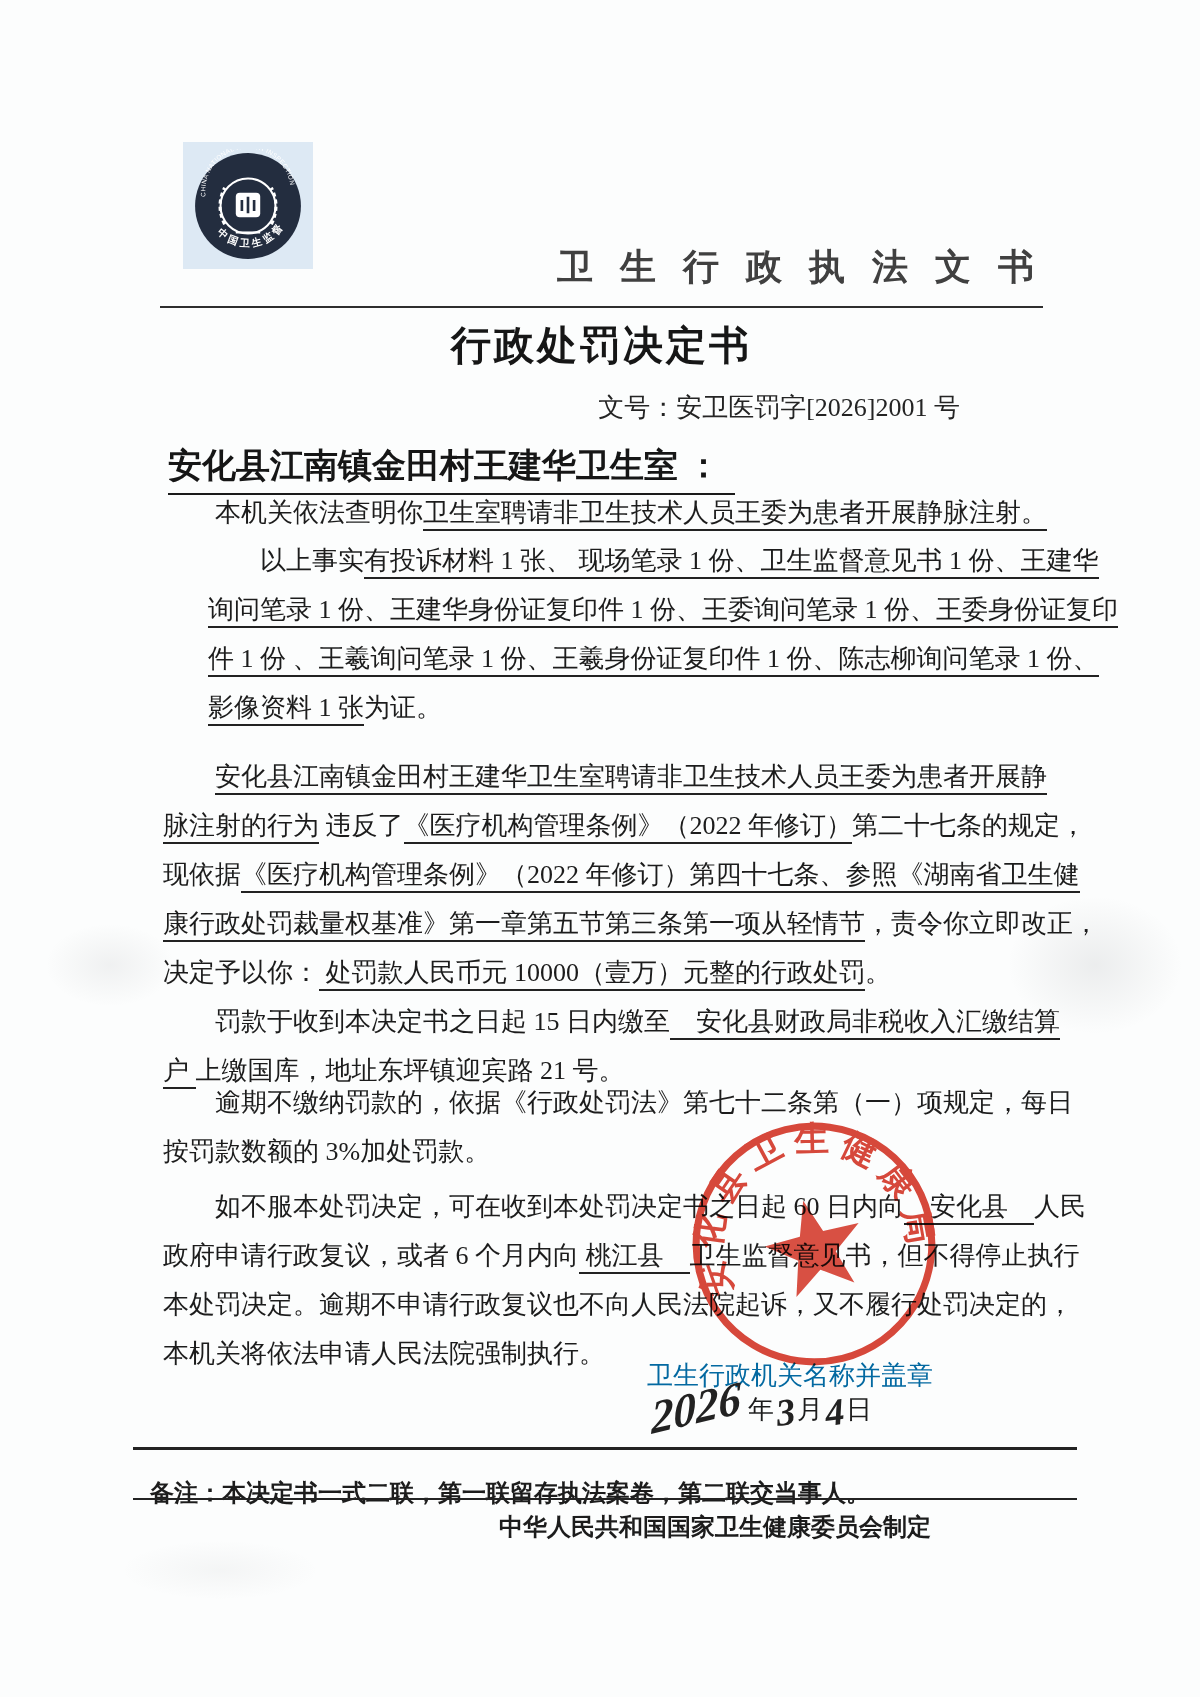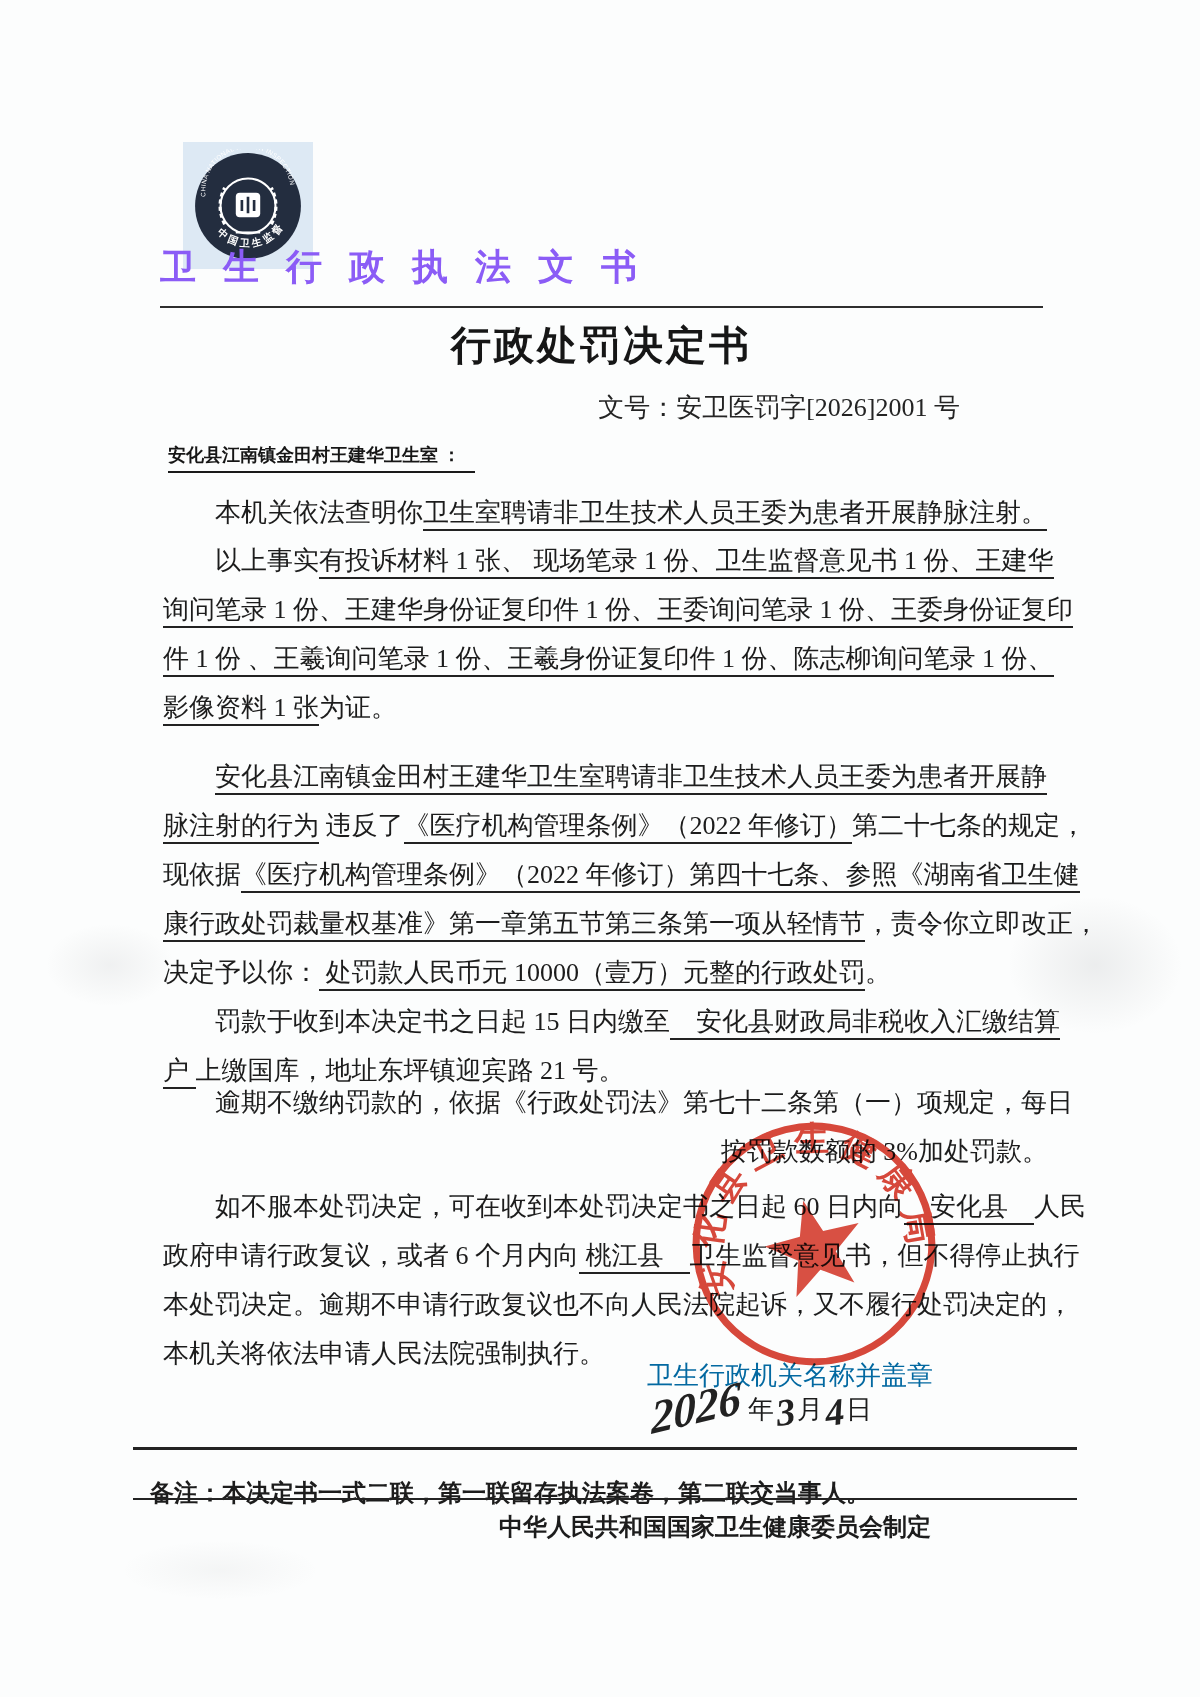--- a/index.html
+++ b/index.html
@@ -14,33 +14,33 @@
   }
   
   .smudge{position:absolute;pointer-events:none;}
   .s1{left:1000px;top:890px;width:190px;height:150px;background:radial-gradient(ellipse at center,rgba(90,95,100,.10),rgba(0,0,0,0) 65%);}
   .s2{left:40px;top:920px;width:140px;height:90px;background:radial-gradient(ellipse at center,rgba(90,95,100,.08),rgba(0,0,0,0) 65%);}
   .s3{left:120px;top:1540px;width:200px;height:60px;background:radial-gradient(ellipse at center,rgba(90,95,100,.05),rgba(0,0,0,0) 70%);}
 
   .emblem-wrap{position:absolute;left:183px;top:142px;width:130px;height:127px;
     background:#dde9f4;display:flex;align-items:center;justify-content:center;}
 
-  .series-title{position:absolute;left:160px;top:243px;width:883px;text-align:left;
-    font-size:36px;font-weight:600;letter-spacing:9px;color:#8b5cf6;white-space:pre;}
+  .series-title{position:absolute;left:160px;top:243px;width:883px;text-align:right;
+    font-size:36px;font-weight:600;letter-spacing:9px;color:#404040;white-space:pre;}
   .rule{position:absolute;left:160px;width:883px;height:2px;background:#2e2e2e;}
   .rule-1{top:306px;}
   .doc-title{position:absolute;left:160px;top:318px;width:883px;text-align:center;
     font-size:40px;font-weight:700;letter-spacing:3px;color:#161616;}
   .doc-number{position:absolute;left:160px;top:390px;width:800px;text-align:right;
     font-size:26px;color:#242424;white-space:pre;}
-  .addressee{position:absolute;left:168px;top:443px;font-size:18px;font-weight:700;
+  .addressee{position:absolute;left:168px;top:443px;font-size:34px;font-weight:700;
     color:#161616;border-bottom:2.5px solid #1a1a1a;padding:0 14px 4px 0;white-space:pre;}
 
   .para{position:absolute;left:163px;width:885px;}
-  .p0{top:488px;} .p1{top:536px;} .p2{top:752px;} .p3{top:997px;} .p4{top:1078px;text-align:right;} .p5{top:1182px;}
+  .p0{top:488px;} .p1{top:536px;margin-left:45px;} .p2{top:752px;} .p3{top:997px;} .p4{top:1078px;} .p5{top:1182px;}
   .line{font-size:26px;line-height:49px;white-space:pre;color:#1c1c1c;}
   .line .u{border-bottom:2px solid #222;padding-bottom:2px;}
   .indent{text-indent:52px;}
 
   .sig-label{position:absolute;left:600px;top:1358px;width:380px;text-align:center;
     font-size:26px;color:#0369a1;white-space:pre;}
   .date-row{position:absolute;left:650px;top:1385px;width:330px;font-size:26px;color:#1c1c1c;
     display:flex;align-items:flex-end;gap:6px;}
   .hand{font-style:italic;font-weight:600;color:#222;}
   .hand-year{font-size:46px;transform:rotate(-13deg) skewX(-12deg);display:inline-block;line-height:1;}

